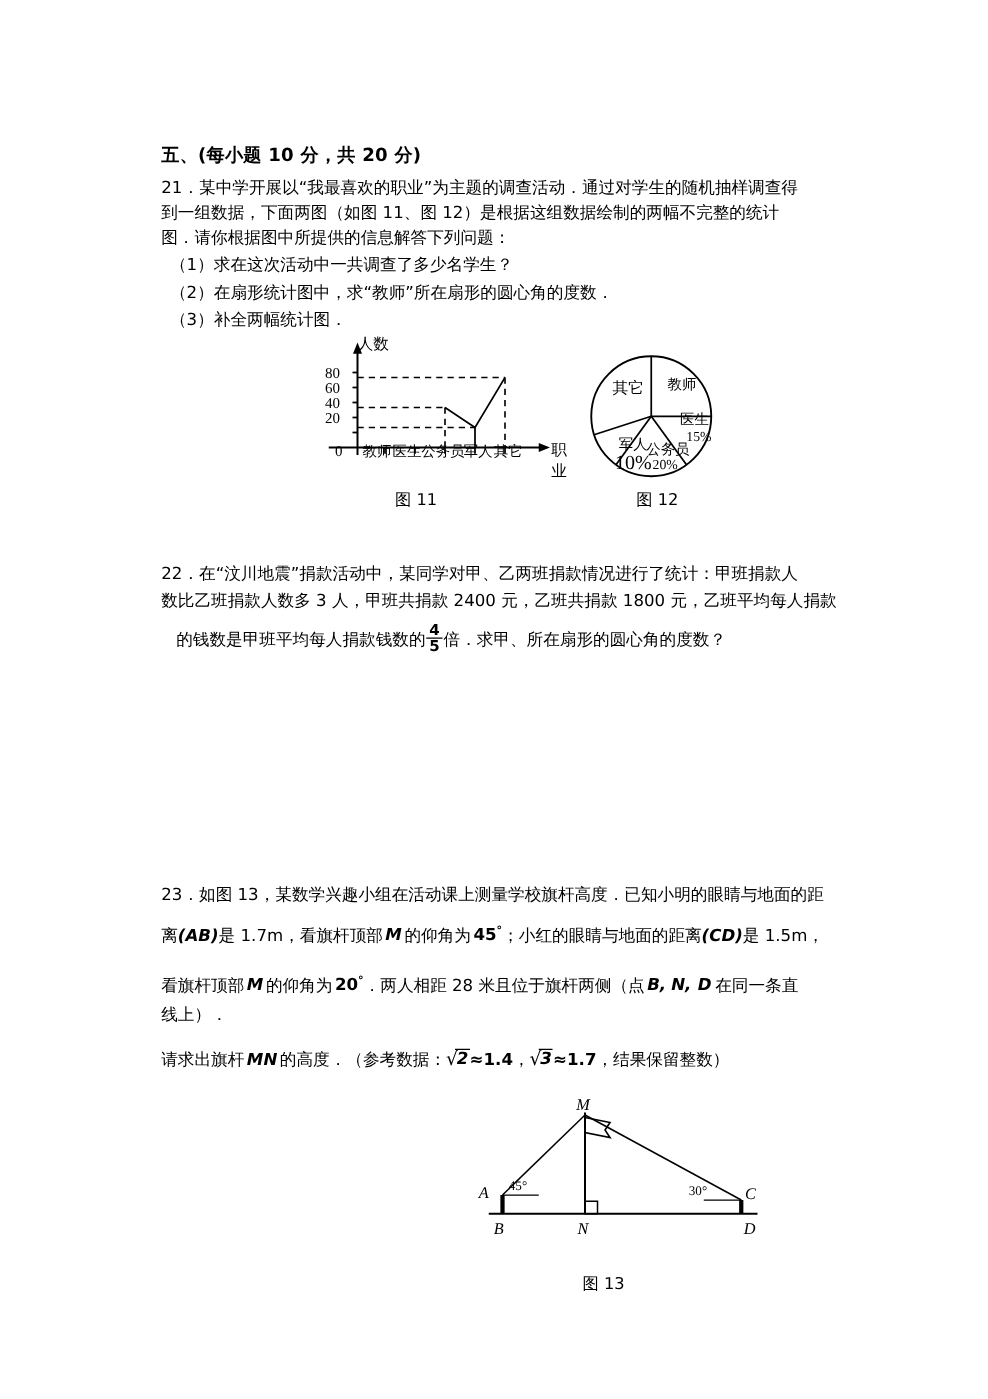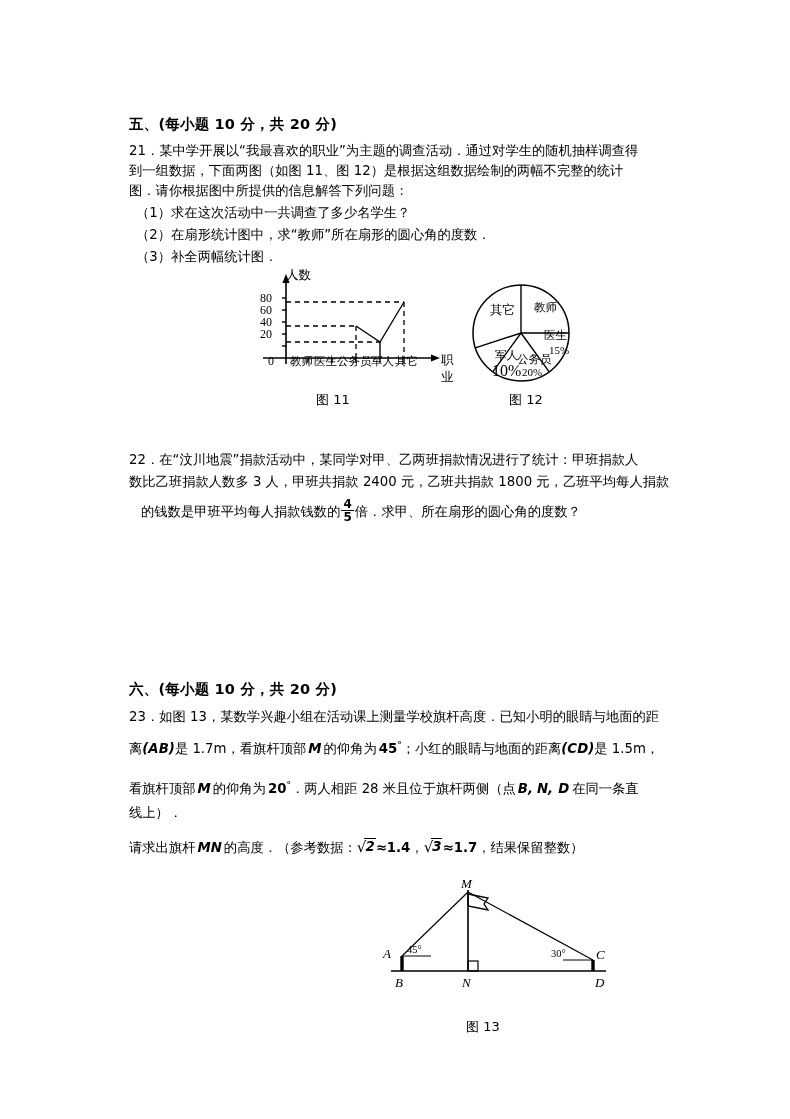--- a/index.html
+++ b/index.html
@@ -160,21 +160,20 @@
 
   <div class="figcap cjk" style="left:493px;top:391px;">图 12</div>
 
   <div class="para cjk" style="left:113px;top:450px;">22．在“汶川地震”捐款活动中，某同学对甲、乙两班捐款情况进行了统计：甲班捐款人</div>
   <div class="para cjk" style="left:113px;top:472px;">数比乙班捐款人数多 3 人，甲班共捐款 2400 元，乙班共捐款 1800 元，乙班平均每人捐款</div>
 
   <div class="para cjk" style="left:113px;top:500px;margin-left:12px;">
     <span>的钱数是甲班平均每人捐款钱数的</span><span class="frac"><span class="num">4</span><span class="den">5</span></span><span>倍．求甲、所在扇形的圆心角的度数？</span>
   </div>
 
-  <div class="sec-head cjk" style="left:113px;top:680px;">六、(每小题 10 分，共 20 分)</div>
 
   <div class="para cjk" style="left:113px;top:707px;">23．如图 13，某数学兴趣小组在活动课上测量学校旗杆高度．已知小明的眼睛与地面的距</div>
 
   <div class="para cjk" style="left:113px;top:735px;">
     <span>离</span><span class="bi">(AB)</span><span>是 1.7m，看旗杆顶部</span><span class="bi" style="padding:0 2px;">M</span><span>的仰角为</span><span class="bb" style="padding-left:2px;">45</span><span class="deg">°</span><span>；小红的眼睛与地面的距离</span><span class="bi">(CD)</span><span>是 1.5m，</span>
   </div>
 
   <div class="para cjk" style="left:113px;top:775px;">
     <span>看旗杆顶部</span><span class="bi" style="padding:0 2px;">M</span><span>的仰角为</span><span class="bb" style="padding-left:2px;">20</span><span class="deg">°</span><span>．两人相距 28 米且位于旗杆两侧（点</span><span class="bi" style="padding:0 2px;">B,</span><span class="bi" style="padding:0 2px;">N,</span><span class="bi" style="padding:0 3px;">D</span><span>在同一条直</span>
   </div>

